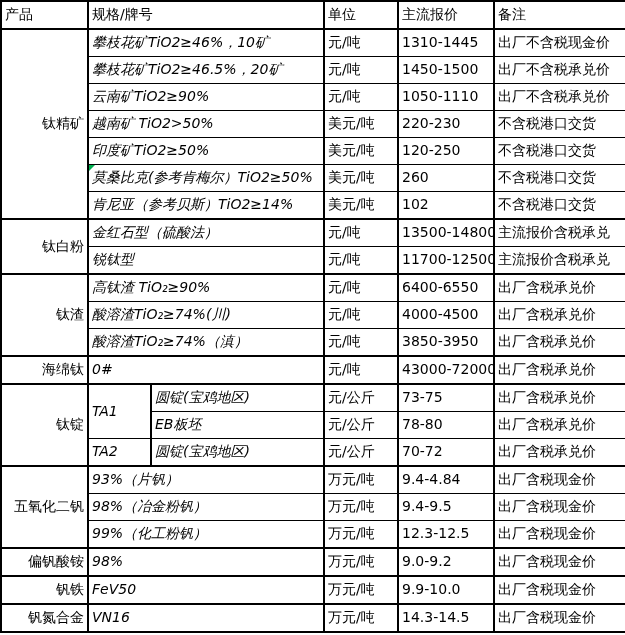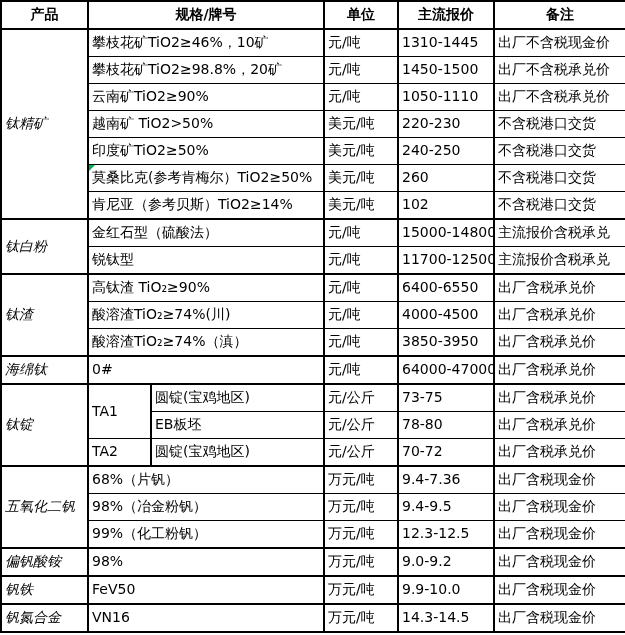--- a/index.html
+++ b/index.html
@@ -26,33 +26,33 @@
     font-size: 14px;
     line-height: 1.1;
     color: #000;
     vertical-align: middle;
     white-space: nowrap;
     overflow: hidden;
     text-align: left;
     font-weight: normal;
   }
   .price-table thead th {
-    font-weight: bold;
-    text-align: center;
+    font-weight: normal;
+    text-align: left;
     border-bottom-width: 2px;
   }
   .price-table tr.group-start td {
     border-top-width: 2px;
   }
   .price-table td.product {
-    text-align: left;
-    font-style: italic;
+    text-align: right;
   }
   .price-table td.spec, .price-table td.grade {
     position: relative;
+    font-style: italic;
   }
   .flag-triangle {
     position: absolute;
     top: 0;
     left: 0;
     width: 0;
     height: 0;
     border-top: 6px solid #00B050;
     border-right: 6px solid transparent;
   }
@@ -80,60 +80,60 @@
   </thead>
   <tbody>
       <tr class="group-start">
         <td rowspan="7" class="product">钛精矿</td>
         <td colspan="2" class="spec">攀枝花矿TiO2≥46%，10矿</td>
         <td>元/吨</td>
         <td>1310-1445</td>
         <td>出厂不含税现金价</td>
       </tr>
       <tr>
-        <td colspan="2" class="spec">攀枝花矿TiO2≥98.8%，20矿</td>
+        <td colspan="2" class="spec">攀枝花矿TiO2≥46.5%，20矿</td>
         <td>元/吨</td>
         <td>1450-1500</td>
         <td>出厂不含税承兑价</td>
       </tr>
       <tr>
         <td colspan="2" class="spec">云南矿TiO2≥90%</td>
         <td>元/吨</td>
         <td>1050-1110</td>
         <td>出厂不含税承兑价</td>
       </tr>
       <tr>
         <td colspan="2" class="spec">越南矿 TiO2&gt;50%</td>
         <td>美元/吨</td>
         <td>220-230</td>
         <td>不含税港口交货</td>
       </tr>
       <tr>
         <td colspan="2" class="spec">印度矿TiO2≥50%</td>
         <td>美元/吨</td>
-        <td>240-250</td>
+        <td>120-250</td>
         <td>不含税港口交货</td>
       </tr>
       <tr>
         <td colspan="2" class="spec">莫桑比克(参考肯梅尔）TiO2≥50%<span class="flag-triangle" style="border-top-color: rgb(0, 176, 80);"></span></td>
         <td>美元/吨</td>
         <td>260</td>
         <td>不含税港口交货</td>
       </tr>
       <tr>
         <td colspan="2" class="spec">肯尼亚（参考贝斯）TiO2≥14%</td>
         <td>美元/吨</td>
         <td>102</td>
         <td>不含税港口交货</td>
       </tr>
       <tr class="group-start">
         <td rowspan="2" class="product">钛白粉</td>
         <td colspan="2" class="spec">金红石型（硫酸法）</td>
         <td>元/吨</td>
-        <td>15000-14800</td>
+        <td>13500-14800</td>
         <td>主流报价含税承兑</td>
       </tr>
       <tr>
         <td colspan="2" class="spec">锐钛型</td>
         <td>元/吨</td>
         <td>11700-12500</td>
         <td>主流报价含税承兑</td>
       </tr>
       <tr class="group-start">
         <td rowspan="3" class="product">钛渣</td>
@@ -151,21 +151,21 @@
       <tr>
         <td colspan="2" class="spec">酸溶渣TiO₂≥74%（滇）</td>
         <td>元/吨</td>
         <td>3850-3950</td>
         <td>出厂含税承兑价</td>
       </tr>
       <tr class="group-start">
         <td rowspan="1" class="product">海绵钛</td>
         <td colspan="2" class="spec">0#</td>
         <td>元/吨</td>
-        <td>64000-47000</td>
+        <td>43000-72000</td>
         <td>出厂含税承兑价</td>
       </tr>
       <tr class="group-start">
         <td rowspan="3" class="product">钛锭</td>
         <td rowspan="2" class="grade">TA1</td>
         <td class="spec">圆锭(宝鸡地区)</td>
         <td>元/公斤</td>
         <td>73-75</td>
         <td>出厂含税承兑价</td>
       </tr>
@@ -177,23 +177,23 @@
       </tr>
       <tr>
         <td rowspan="1" class="grade">TA2</td>
         <td class="spec">圆锭(宝鸡地区)</td>
         <td>元/公斤</td>
         <td>70-72</td>
         <td>出厂含税承兑价</td>
       </tr>
       <tr class="group-start">
         <td rowspan="3" class="product">五氧化二钒</td>
-        <td colspan="2" class="spec">68%（片钒）</td>
-        <td>万元/吨</td>
-        <td>9.4-7.36</td>
+        <td colspan="2" class="spec">93%（片钒）</td>
+        <td>万元/吨</td>
+        <td>9.4-4.84</td>
         <td>出厂含税现金价</td>
       </tr>
       <tr>
         <td colspan="2" class="spec">98%（冶金粉钒）</td>
         <td>万元/吨</td>
         <td>9.4-9.5</td>
         <td>出厂含税现金价</td>
       </tr>
       <tr>
         <td colspan="2" class="spec">99%（化工粉钒）</td>

